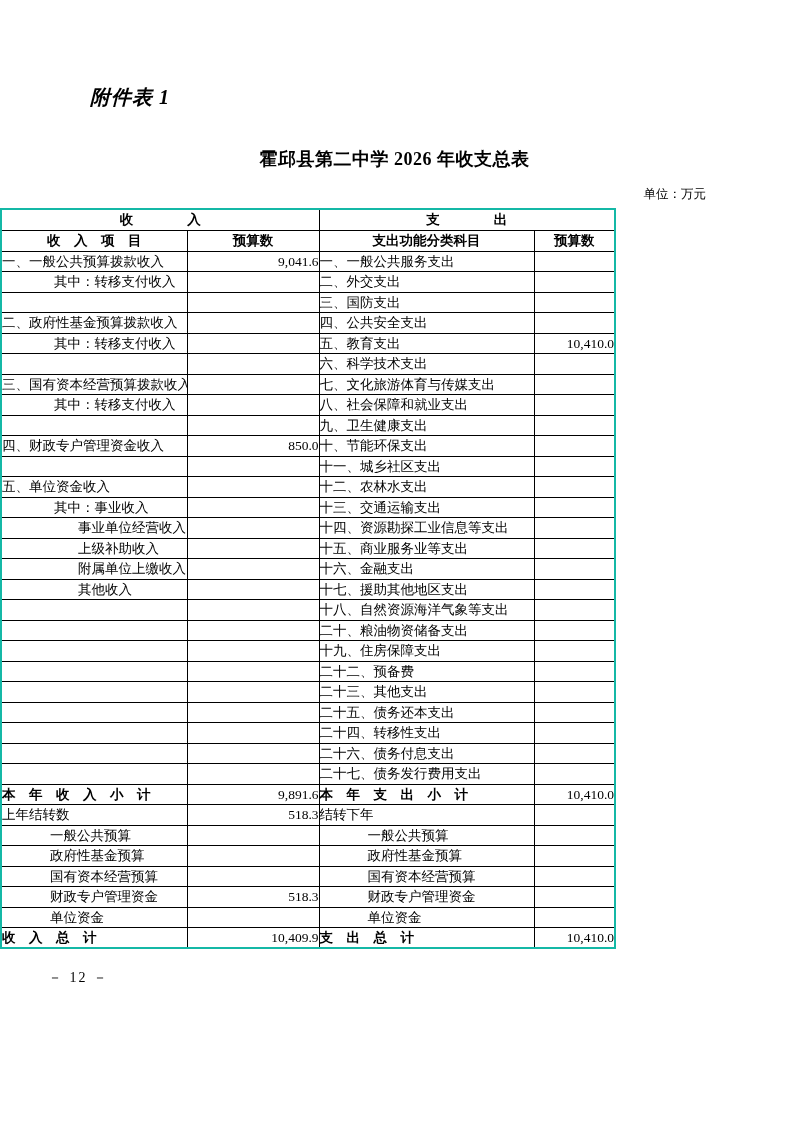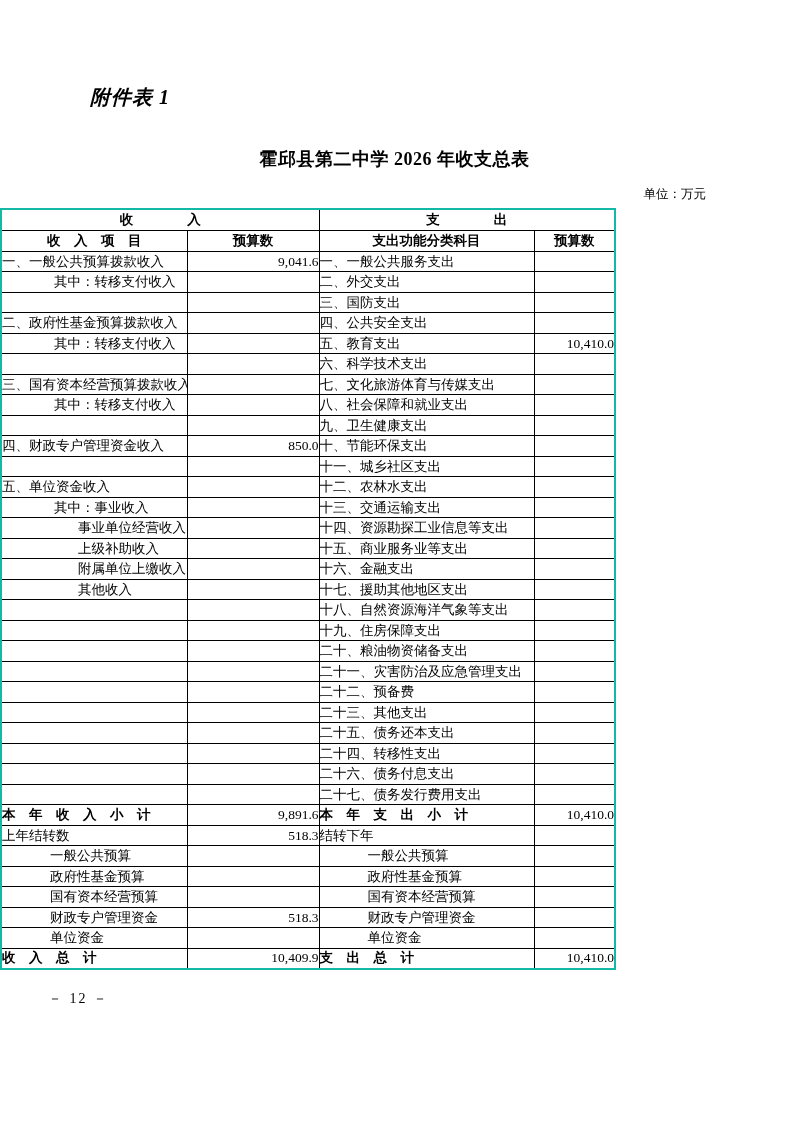--- a/index.html
+++ b/index.html
@@ -191,33 +191,27 @@
         </tr>
         <tr>
           <td class="item"></td>
           <td class="val"></td>
           <td class="item">十八、自然资源海洋气象等支出</td>
           <td class="val"></td>
         </tr>
         <tr>
           <td class="item"></td>
           <td class="val"></td>
+          <td class="item">二十、粮油物资储备支出</td>
+          <td class="val"></td>
+        </tr>
+        <tr>
+          <td class="item"></td>
+          <td class="val"></td>
           <td class="item">十九、住房保障支出</td>
-          <td class="val"></td>
-        </tr>
-        <tr>
-          <td class="item"></td>
-          <td class="val"></td>
-          <td class="item">二十、粮油物资储备支出</td>
-          <td class="val"></td>
-        </tr>
-        <tr>
-          <td class="item"></td>
-          <td class="val"></td>
-          <td class="item">二十一、灾害防治及应急管理支出</td>
           <td class="val"></td>
         </tr>
         <tr>
           <td class="item"></td>
           <td class="val"></td>
           <td class="item">二十二、预备费</td>
           <td class="val"></td>
         </tr>
         <tr>
           <td class="item"></td>

